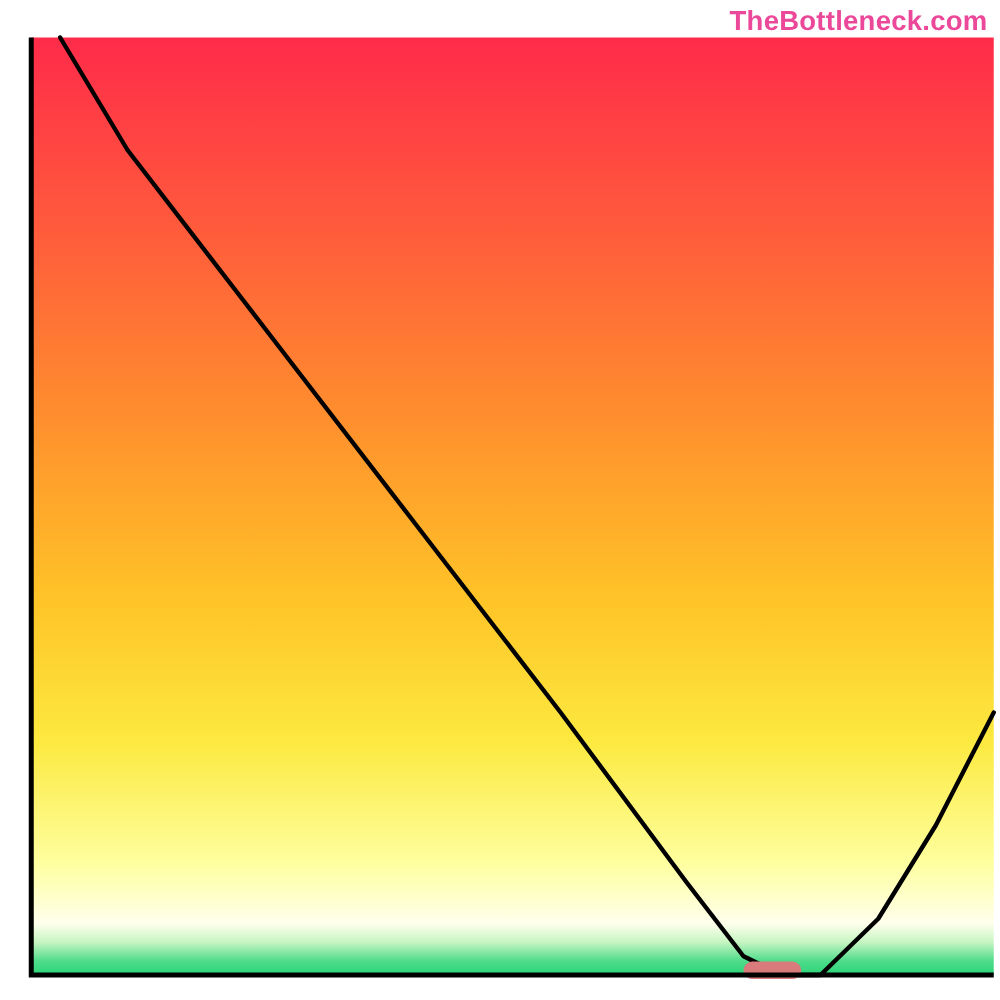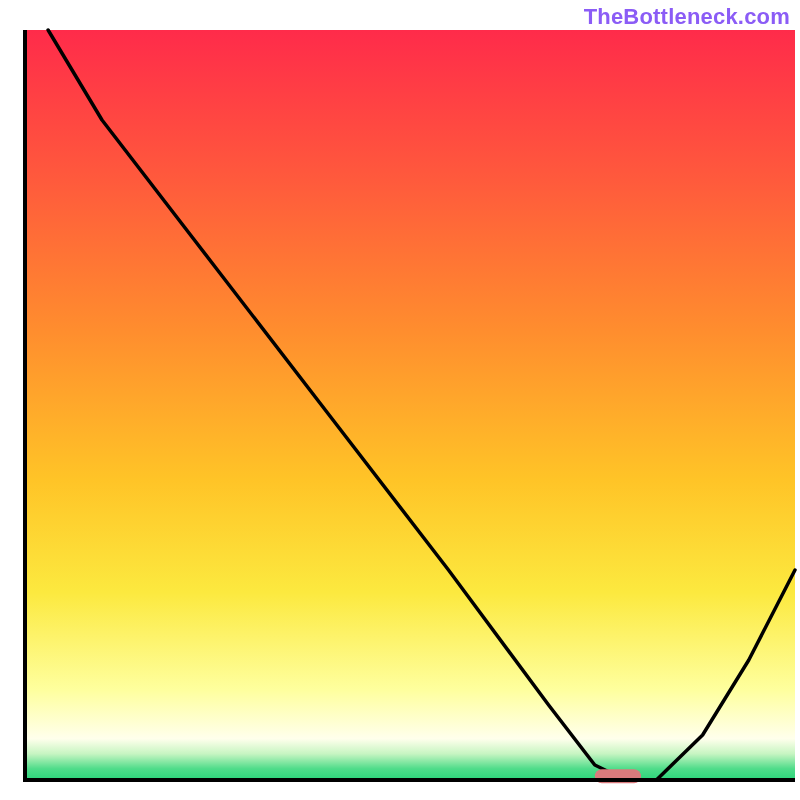--- a/index.html
+++ b/index.html
@@ -14,21 +14,21 @@
     position: relative;
     width: 800px;
     height: 800px;
   }
   .watermark {
     position: absolute;
     top: 4px;
     right: 10px;
     font-size: 22px;
     font-weight: bold;
-    color: #8b5cf6;
+    color: #ec4899;
     letter-spacing: 0.2px;
     z-index: 10;
   }
   svg {
     position: absolute;
     top: 0;
     left: 0;
   }
   .axis-line {
     stroke: #000;

